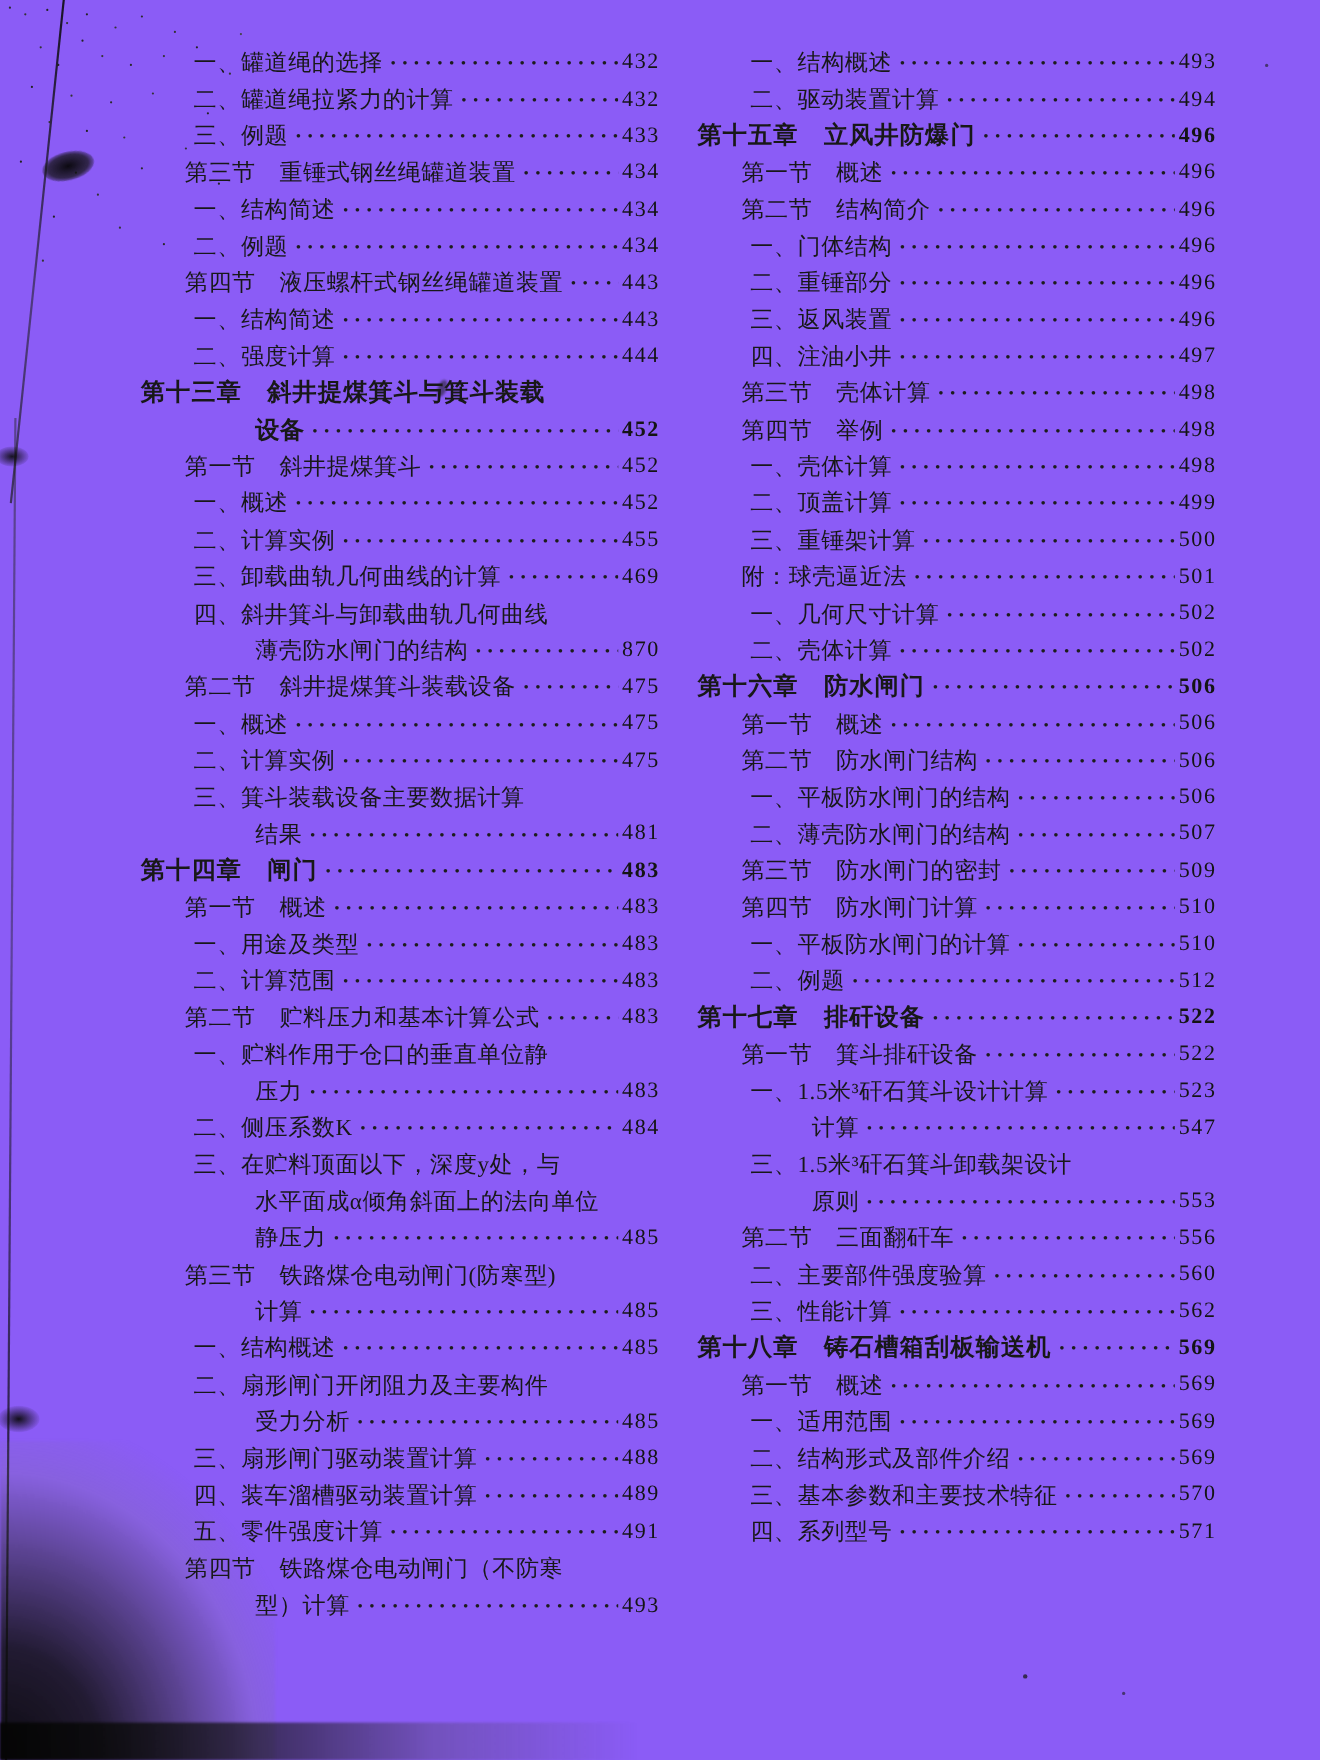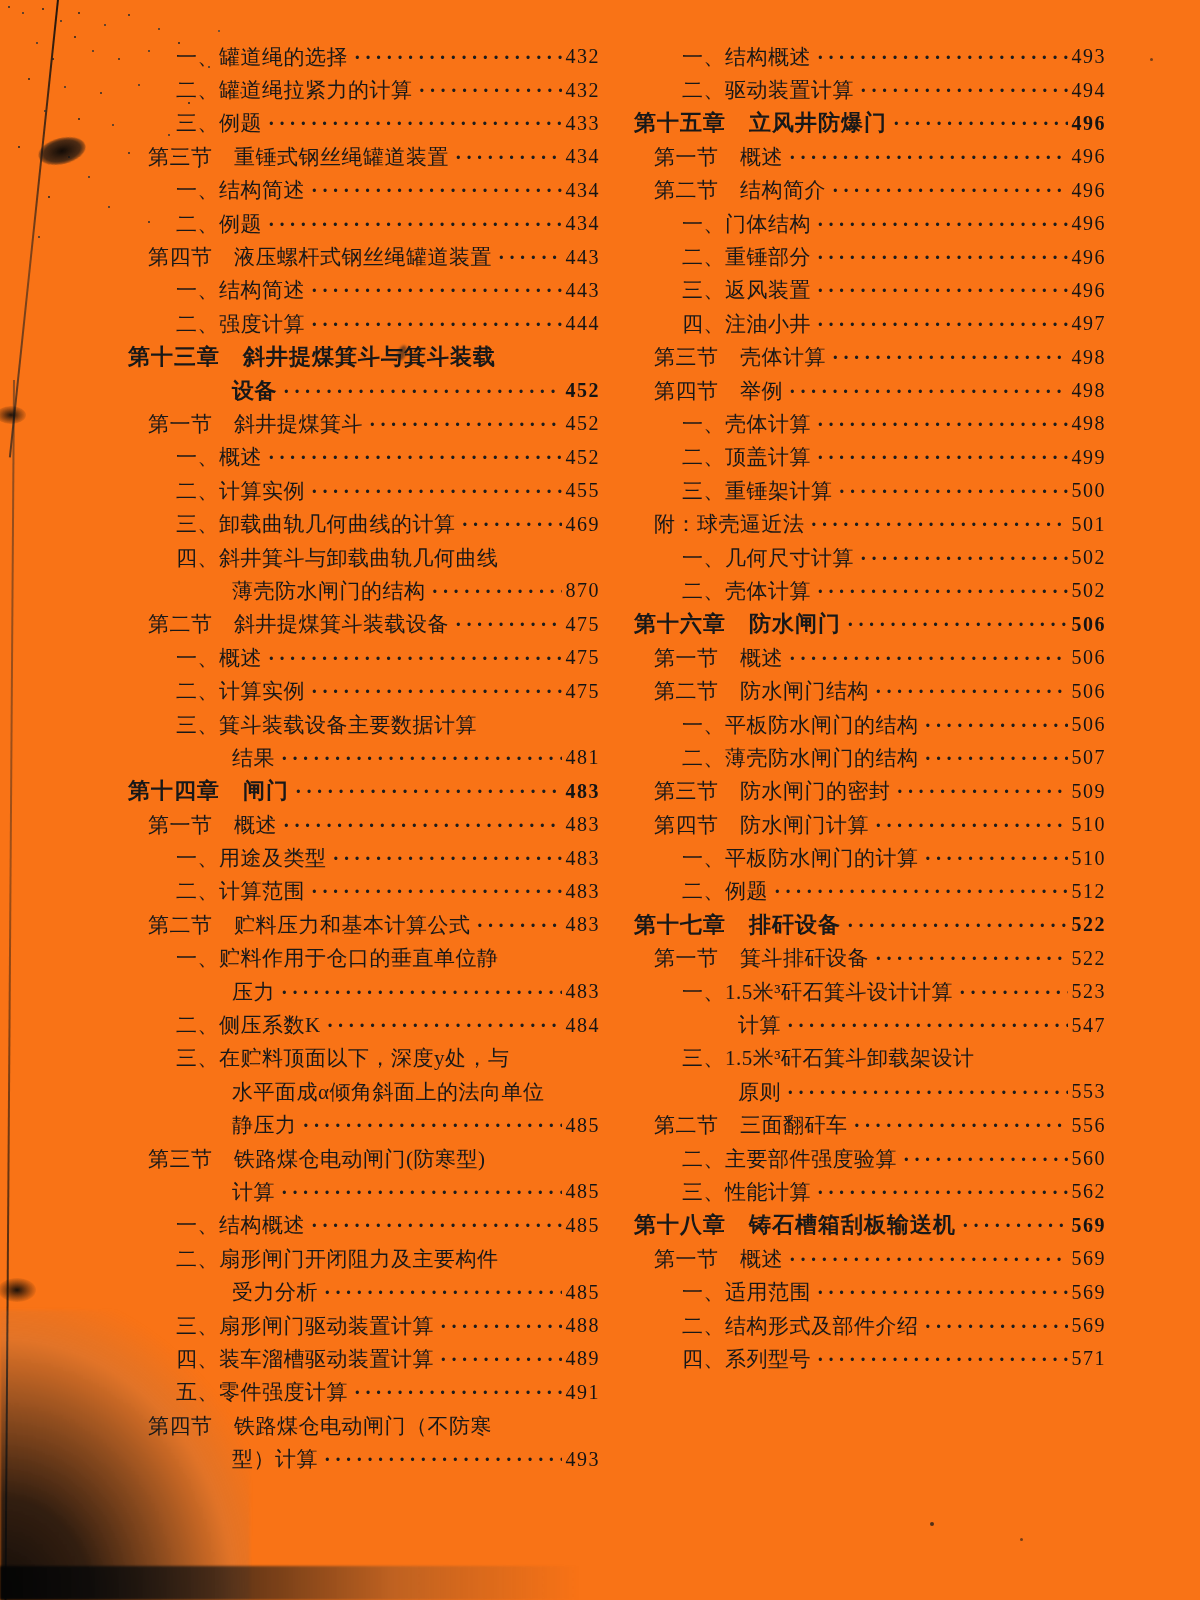--- a/index.html
+++ b/index.html
@@ -5,21 +5,21 @@
   html,body{margin:0;padding:0;}
   body{
     width:1200px;height:1600px;
     background:#f7f7f5;
     font-family:"Liberation Serif","DejaVu Serif",serif;
     overflow:hidden;
   }
   .page{
     position:relative;
     width:1200px;height:1600px;
-    background:#f97316;
+    background:#8b5cf6;
     color:#181818;
     overflow:hidden;
   }
   .toc{
     position:absolute;top:40px;left:128px;
     display:flex;
   }
   .col{width:472px;}
   .col + .col{margin-left:34px;}
   .row{
@@ -45,21 +45,21 @@
   }
   .row .pg{
     flex:0 0 auto;
     padding-left:3px;
     font-size:20px;
     letter-spacing:1.5px;
     color:#141414;
   }
   .lvl-ch{font-weight:bold;font-size:22px;margin-left:0;}
   .lvl-ch .tt{letter-spacing:1px;}
-  .lvl-sec{margin-left:20px;}
+  .lvl-sec{margin-left:40px;}
   .lvl-it{margin-left:48px;}
   .lvl-c1{margin-left:104px;}
   .lvl-chc{margin-left:104px;font-weight:bold;font-size:22px;}
 
   
   .artifact{position:absolute;pointer-events:none;}
   .edge-line-1{
     left:58px;top:-10px;width:2px;height:470px;
     background:linear-gradient(to bottom,rgba(10,10,10,0.9),rgba(30,30,30,0.55) 60%,rgba(30,30,30,0.7));
     transform:rotate(6deg);transform-origin:top center;
@@ -519,20 +519,25 @@
           <span class="tt">一、适用范围</span>
           <span class="leader"></span>
           <span class="pg">569</span>
         </div>
         <div class="row lvl-it">
           <span class="tt">二、结构形式及部件介绍</span>
           <span class="leader"></span>
           <span class="pg">569</span>
         </div>
         <div class="row lvl-it">
+          <span class="tt">三、基本参数和主要技术特征</span>
+          <span class="leader"></span>
+          <span class="pg">570</span>
+        </div>
+        <div class="row lvl-it">
           <span class="tt">四、系列型号</span>
           <span class="leader"></span>
           <span class="pg">571</span>
         </div>
       </div>
   </div>
 
 </div>
 
 </body></html>

